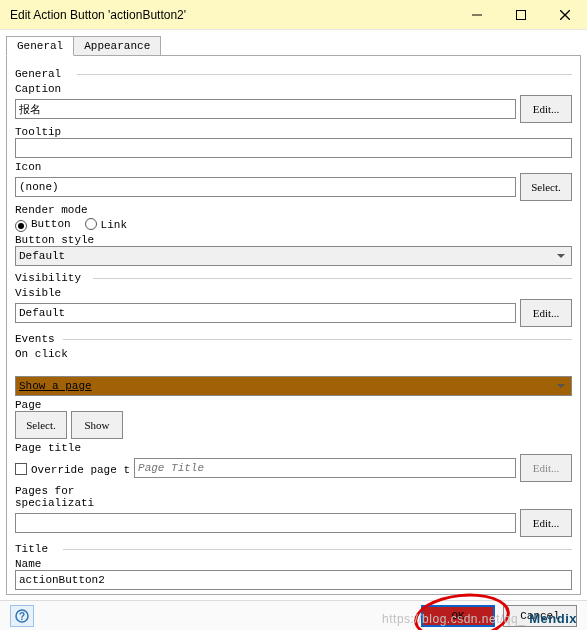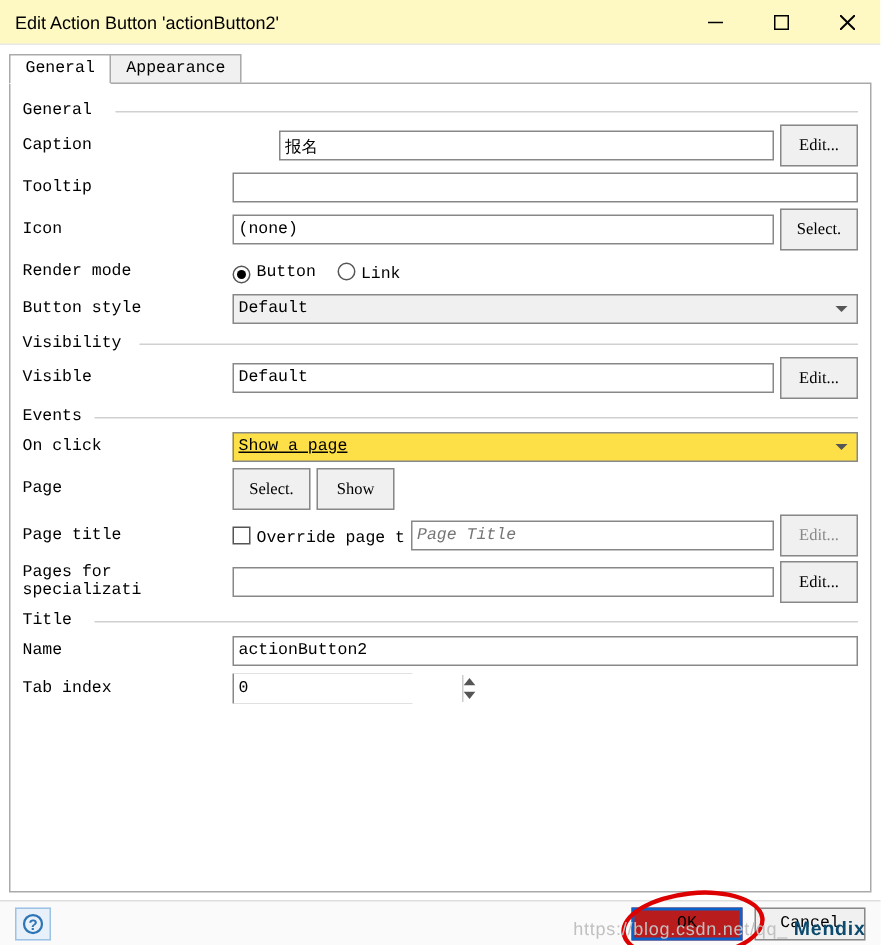--- a/index.html
+++ b/index.html
@@ -68,23 +68,23 @@
     content: "";
     position: absolute;
     left: 62px; right: 0;
     top: 50%;
     border-top: 1px solid #d0d0d0;
   }
   .section-title[data-short="1"]:after { left: 48px; }
   .section-title[data-long="1"]:after { left: 78px; }
   .row {
     display: flex;
-    align-items: center;
     margin: 3px 0;
     min-height: 22px;
+    flex-direction: column;
   }
   .label {
     width: 140px;
     font-family: "Courier New", monospace;
     font-size: 11px;
   }
   .ctl-wrap {
     flex: 1;
     display: flex;
     gap: 4px;
@@ -118,21 +118,21 @@
   .combo:after, .select-ro:after {
     content: "";
     position: absolute;
     right: 6px; top: 50%;
     transform: translateY(-50%);
     width: 0; height: 0;
     border-left: 4px solid transparent;
     border-right: 4px solid transparent;
     border-top: 4px solid #555;
   }
-  .select-ro { background: #fde047; }
+  .select-ro { background: #a16207; margin-top: 16px; }
   .radio-wrap {
     display: flex; gap: 14px; align-items: center;
     font-family: "Courier New", monospace;
     font-size: 11px;
   }
   .radio {
     width: 12px; height: 12px;
     border: 1px solid #555; border-radius: 50%;
     display: inline-flex; align-items: center; justify-content: center;
     margin-right: 4px; position: relative; top: 2px;
@@ -247,21 +247,21 @@
   <div class="tab">Appearance</div>
 </div>
 
 <div class="tabpage">
 
   <div class="section-title">General</div>
 
   <div class="row">
     <span class="label">Caption</span>
     <div class="ctl-wrap">
-      <input type="text" style="flex: 1 1 0%; margin-left: 31px;" value="报名">
+      <input type="text" style="flex: 1 1 0%;" value="报名">
       <button class="btn">Edit...</button>
     </div>
   </div>
 
   <div class="row">
     <span class="label">Tooltip</span>
     <div class="ctl-wrap">
       <input type="text" style="flex: 1 1 0%;" value="">
     </div>
   </div>

